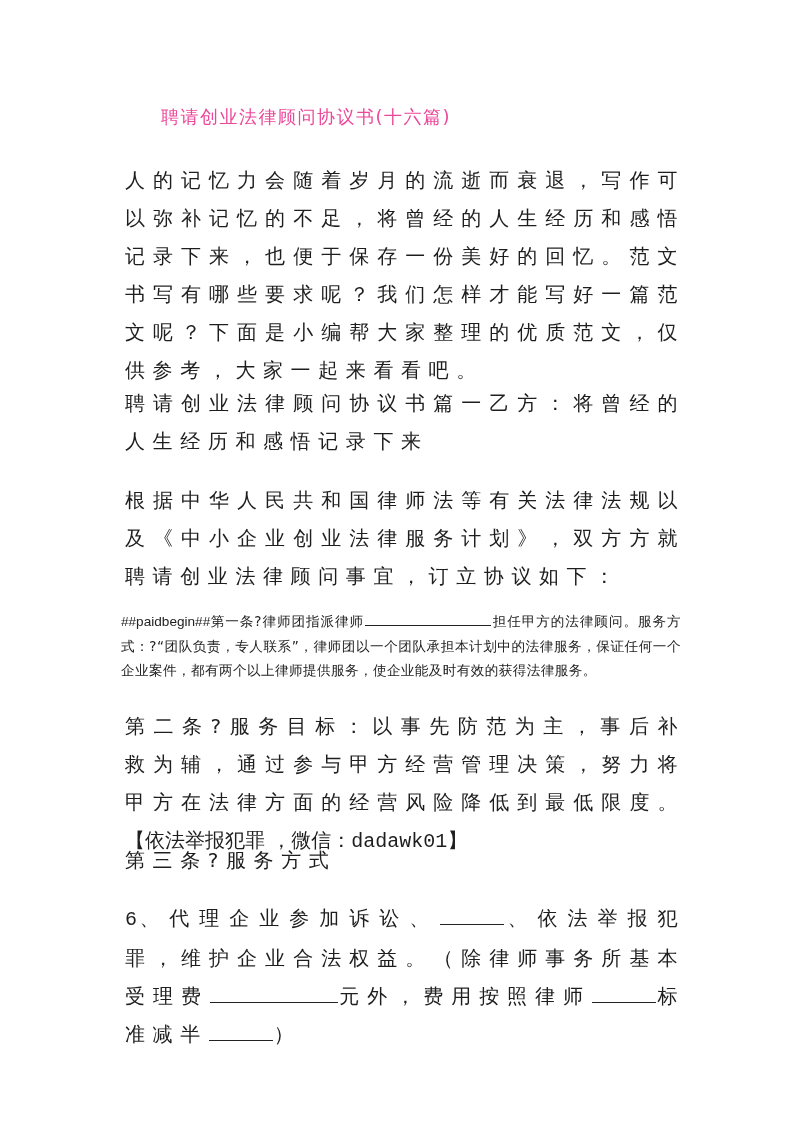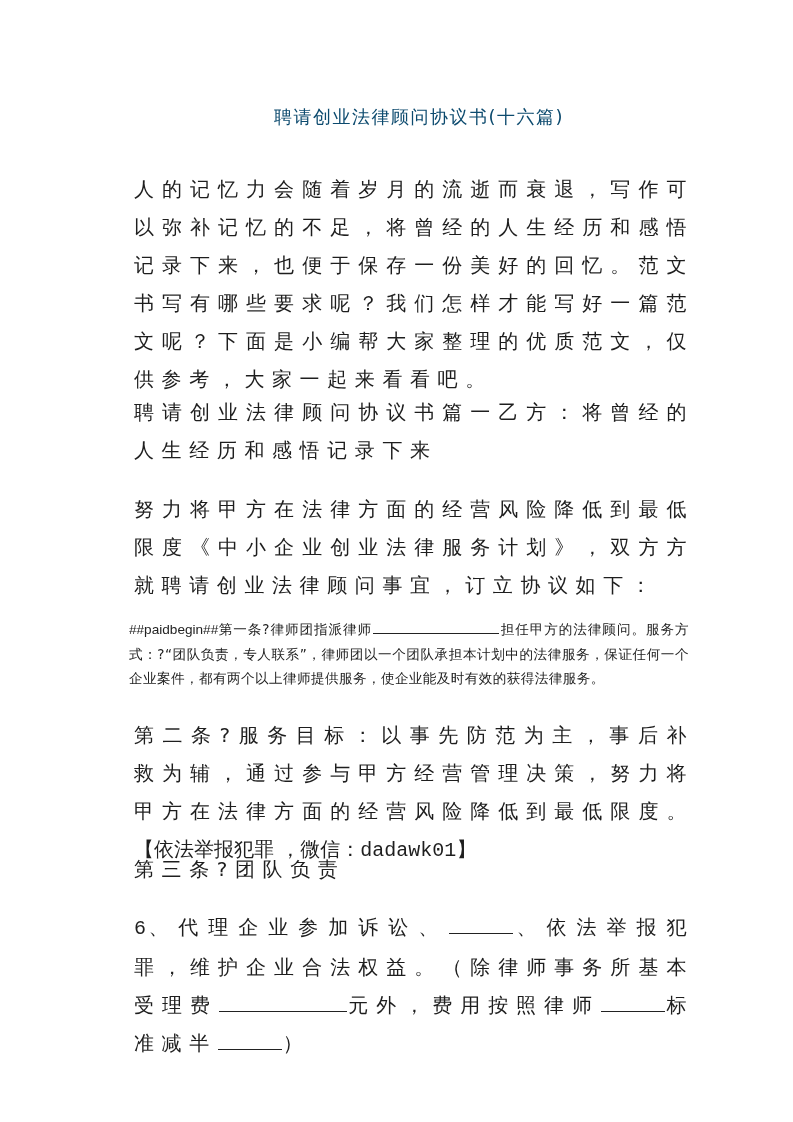--- a/index.html
+++ b/index.html
@@ -19,53 +19,52 @@
       position: absolute;
       left: 117px;
       top: 0;
       width: 560px;
     }
     .title {
       position: absolute;
       left: 0;
       width: 560px;
       top: 104px;
-      text-align: center;
       font-size: 18px;
       letter-spacing: 1.5px;
       line-height: 26px;
-      color: #0c4a6e;
+      color: #ec4899;
       padding-left: 44px;
       box-sizing: border-box;
     }
     .para {
       position: absolute;
       left: 0;
       width: 560px;
       font-size: 20px;
       line-height: 38px;
       letter-spacing: 7.6px;
       color: #1e1e1e;
       text-align: justify;
-      margin: 17px;
+      margin: 8px;
     }
     .para .latin {
       letter-spacing: 0;
       font-family: Liberation Mono, monospace;
     }
     .small {
       position: absolute;
       left: 0;
       width: 560px;
       font-size: 13.6px;
       line-height: 24px;
       letter-spacing: 0.4px;
       color: #222;
       text-align: justify;
-      margin: 12px;
+      margin: 4px;
     }
     .small .latin {
       font-family: "Liberation Sans", sans-serif;
       letter-spacing: 0;
     }
     .blank {
       display: inline-block;
       border-bottom: 1.3px solid #222;
       height: 1em;
       vertical-align: baseline;
@@ -79,23 +78,23 @@
 <body>
 
 <div class="page">
 
   <div class="title">聘请创业法律顾问协议书(十六篇)</div>
 
   <p class="para" style="top:153px;">人的记忆力会随着岁月的流逝而衰退，写作可以弥补记忆的不足，将曾经的人生经历和感悟记录下来，也便于保存一份美好的回忆。范文书写有哪些要求呢？我们怎样才能写好一篇范文呢？下面是小编帮大家整理的优质范文，仅供参考，大家一起来看看吧。</p>
 
   <p class="para" style="top:376px;">聘请创业法律顾问协议书篇一乙方：将曾经的人生经历和感悟记录下来</p>
 
-  <p class="para" style="top:473px;">努力将甲方在法律方面的经营风险降低到最低限度《中小企业创业法律服务计划》，双方方就聘请创业法律顾问事宜，订立协议如下：</p>
+  <p class="para" style="top:473px;">根据中华人民共和国律师法等有关法律法规以及《中小企业创业法律服务计划》，双方方就聘请创业法律顾问事宜，订立协议如下：</p>
 
   <p class="small" style="top:605px;"><span class="latin">##paidbegin##</span><span>第一条?律师团指派律师</span><span class="blank blank-small"></span><span>担任甲方的法律顾问。服务方式：?“团队负责，专人联系”，律师团以一个团队承担本计划中的法律服务，保证任何一个企业案件，都有两个以上律师提供服务，使企业能及时有效的获得法律服务。</span></p>
 
   <p class="para" style="top:699px;"><span>第二条?服务目标：以事先防范为主，事后补救为辅，通过参与甲方经营管理决策，努力将甲方在法律方面的经营风险降低到最低限度。</span><span style="letter-spacing:0;">【依法举报犯罪 ，微信：</span><span class="latin">dadawk01</span><span style="letter-spacing:0;">】</span></p>
 
-  <p class="para" style="top:833px;">第三条?团队负责</p>
+  <p class="para" style="top:833px;">第三条?服务方式</p>
 
   <p class="para" style="top:891px;"><span class="latin">6</span><span>、代理企业参加诉讼、</span><span class="blank blank-5"></span><span>、依法举报犯罪，维护企业合法权益。（除律师事务所基本受理费</span><span class="blank blank-10"></span><span>元外，费用按照律师</span><span class="blank blank-5"></span><span>标准减半</span><span class="blank blank-5"></span><span>）</span></p>
 
 </div>
 
 </body></html>

